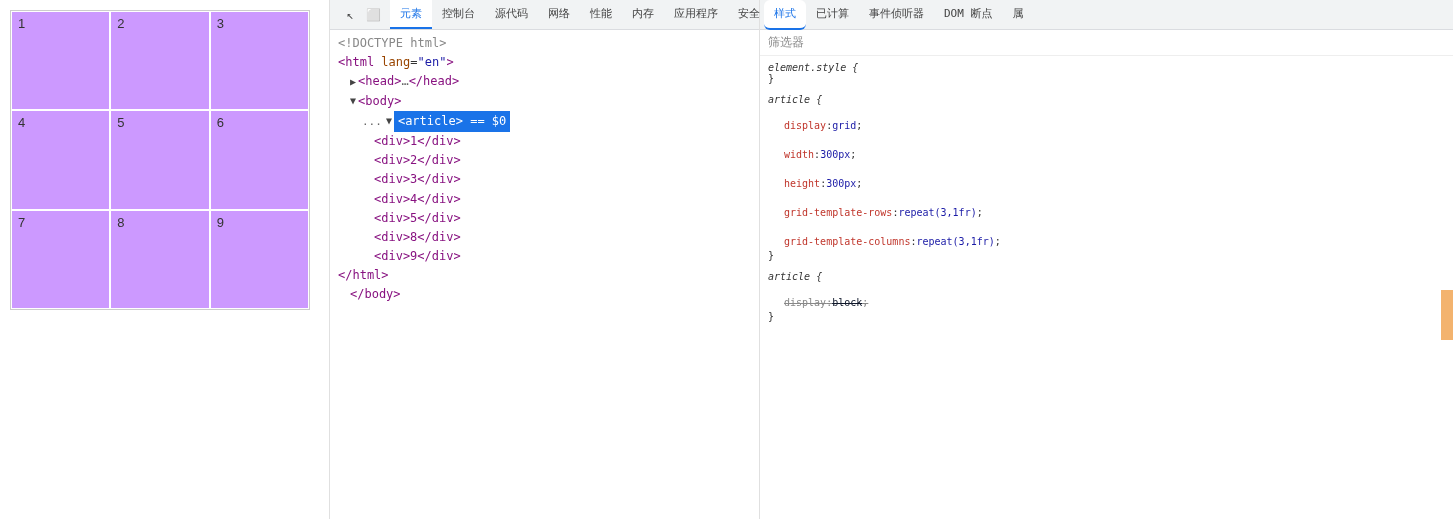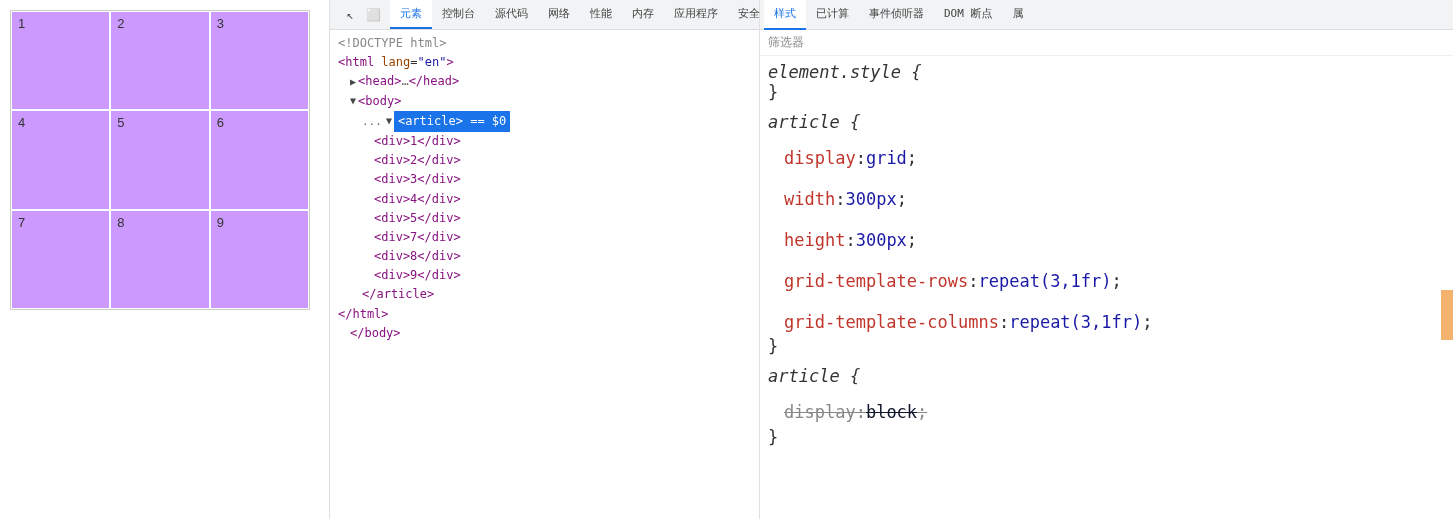--- a/index.html
+++ b/index.html
@@ -141,32 +141,33 @@
       padding: 0 4px;
     }
 
     .styles-tab {
       padding: 4px 10px;
       font-size: 11px;
       color: #444;
       cursor: pointer;
       border-bottom: 2px solid transparent;
       line-height: 20px;
+      border-radius: 6px;
     }
 
     .styles-tab.active {
       color: #1a73e8;
       border-bottom: 2px solid #1a73e8;
       background: #fff;
     }
 
     .styles-content {
       flex: 1;
       padding: 6px 8px;
-      font-size: 17px;
+      font-size: 10px;
       font-family: 'Consolas', monospace;
       overflow-y: auto;
     }
 
     .filter-bar {
       padding: 4px 8px;
       font-size: 12px;
       color: #888;
       border-bottom: 1px solid #eee;
       height: 26px;
@@ -274,30 +275,24 @@
       <div class="element-line" style="padding-left: 44px;">
         <span class="tag">&lt;div&gt;3&lt;/div&gt;</span>
       </div>
       <div class="element-line" style="padding-left: 44px; text-align: center;">
         <span class="tag">&lt;div&gt;4&lt;/div&gt;</span>
       </div>
       <div class="element-line" style="padding-left: 44px;">
         <span class="tag">&lt;div&gt;5&lt;/div&gt;</span>
       </div>
       <div class="element-line" style="padding-left: 44px;">
-        <span class="tag">&lt;div&gt;7&lt;/div&gt;</span>
-      </div>
-      <div class="element-line" style="padding-left: 44px;">
         <span class="tag">&lt;div&gt;8&lt;/div&gt;</span>
       </div>
       <div class="element-line" style="padding-left: 44px;">
         <span class="tag">&lt;div&gt;9&lt;/div&gt;</span>
-      </div>
-      <div class="element-line" style="padding-left: 32px;">
-        <span class="tag">&lt;/article&gt;</span>
       </div>
       <div class="element-line" style="padding-left: 8px;">
         <span class="tag">&lt;/html&gt;</span>
       </div>
       <div class="element-line" style="padding-left: 20px;">
         <span class="tag">&lt;/body&gt;</span>
       </div>
     </div>
 </div>
 

